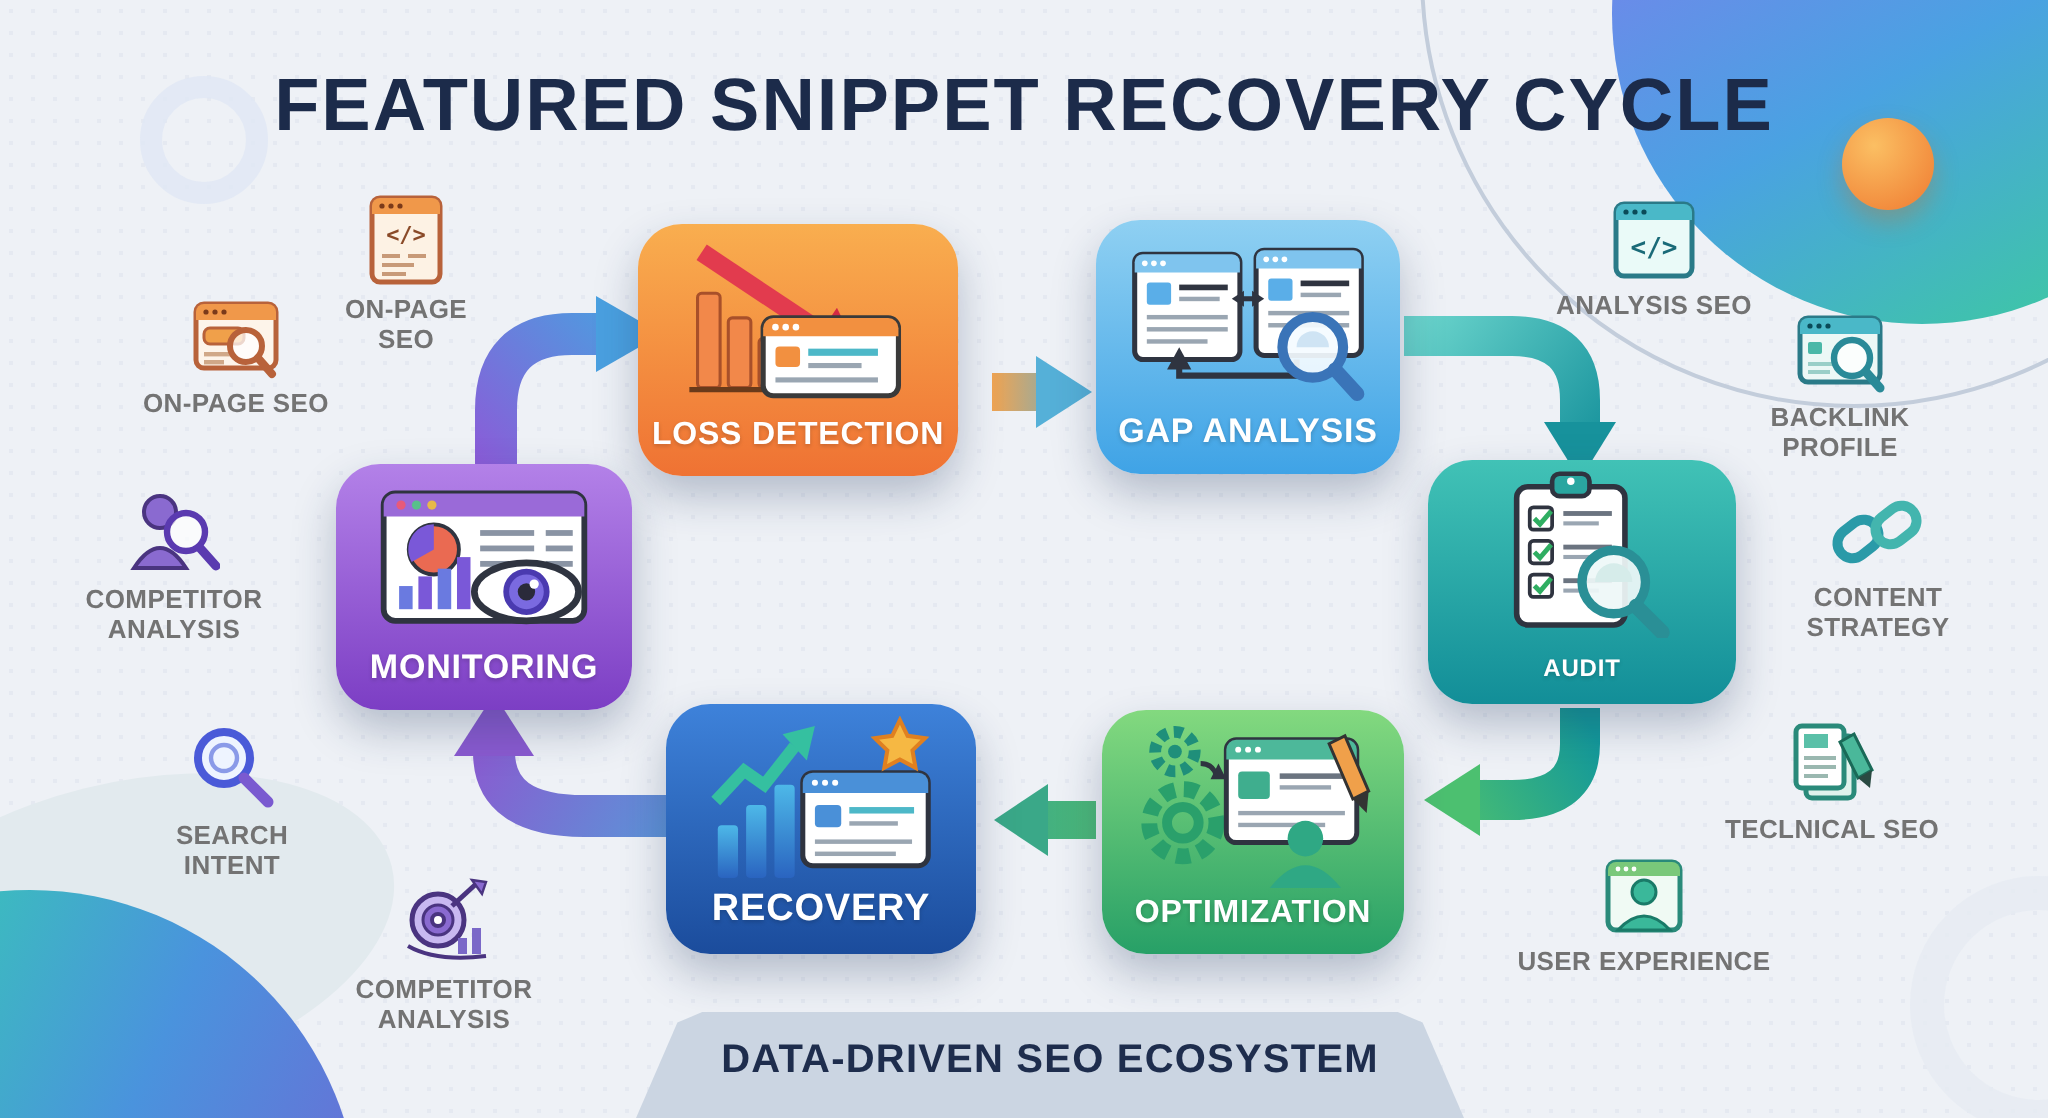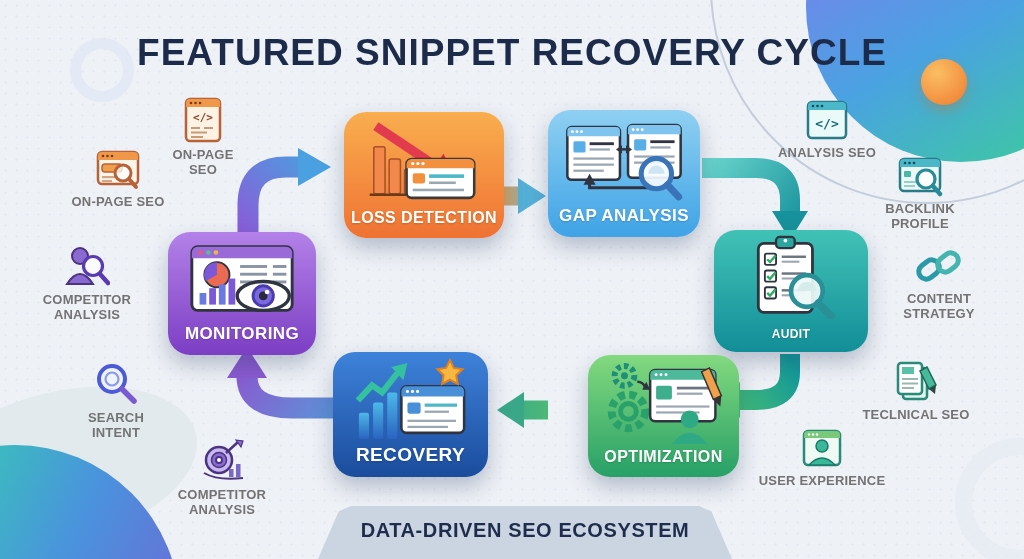--- a/index.html
+++ b/index.html
@@ -28,21 +28,21 @@
     font-size:37px;font-weight:bold;letter-spacing:1px;color:#1c2b4a;}
   .banner{position:absolute;left:318px;top:506px;width:414px;height:53px;background:#cbd5e2;
     clip-path:polygon(0% 100%,5% 10%,8% 0%,92% 0%,95% 10%,100% 100%);
     display:flex;align-items:center;justify-content:center;}
   .banner span{font-size:20px;font-weight:bold;color:#1e2d4d;letter-spacing:.6px;padding-bottom:4px;}
   
   .node{position:absolute;border-radius:22px;box-shadow:0 10px 22px rgba(30,50,90,.28);}
   .node .icon-wrap{position:absolute;left:0;right:0;top:8px;bottom:36px;display:flex;align-items:center;justify-content:center;}
   .node .label{position:absolute;left:0;right:0;bottom:11px;text-align:center;color:#fff;font-weight:bold;
     letter-spacing:.4px;text-shadow:0 1px 2px rgba(0,0,0,.18);font-size:16px;}
-  .n-loss{left:344px;top:112px;width:160px;height:126px;}
+  .n-loss{left:319px;top:112px;width:160px;height:126px;}
   .n-gap{left:548px;top:110px;width:152px;height:127px;}  .n-gap .label{font-size:17px;}
   .n-audit{left:714px;top:230px;width:154px;height:122px;} .n-audit .label{font-size:12px;}
   .n-opt{left:551px;top:355px;width:151px;height:122px;}
   .n-rec{left:333px;top:352px;width:155px;height:125px;}  .n-rec .label{font-size:19px;}
   .n-mon{left:168px;top:232px;width:148px;height:123px;}  .n-mon .label{font-size:17px;}
   
   .sat{position:absolute;display:flex;flex-direction:column;align-items:center;text-align:center;}
   .sat .label{font-weight:bold;font-size:13px;line-height:1.12;color:#737373;margin-top:5px;letter-spacing:.2px;}
   .s1{left:68px; top:148px;width:100px;}
   .s2{left:158px;top:97px; width:90px;}
@@ -202,21 +202,21 @@
           <rect x="45" y="63.5" width="19" height="2.2" fill="#9aa6b2"></rect>
       </g>
       <circle cx="72" cy="60" r="17" fill="#eef8f7" fill-opacity="0.93" stroke="#2a8f96" stroke-width="5"></circle>
       <path d="M62,60 a10,10 0 0 1 20,0 z" fill="#d6ecea"></path>
       <line x1="84" y1="73" x2="98" y2="87" stroke="#2a8f96" stroke-width="8" stroke-linecap="round"></line>
     </svg>
   </div>
   <div class="label">AUDIT</div>
 </div>
 
-<div class="node n-opt" style="background: linear-gradient(rgb(131, 217, 127), rgb(39, 160, 103)); margin-left: 37px;">
+<div class="node n-opt" style="background: linear-gradient(rgb(131, 217, 127), rgb(39, 160, 103));">
   <div class="icon-wrap">
     <svg width="120" height="84" viewBox="0 0 120 85">
       <circle cx="20" cy="16" r="10" fill="none" stroke="#1f8f7a" stroke-width="6" stroke-dasharray="4.5,3.2"></circle>
       <circle cx="20" cy="16" r="3.5" fill="#1f8f7a"></circle>
       <path d="M33,22 q6,0 8,6" fill="none" stroke="#2f3440" stroke-width="2.5"></path>
       <polygon points="38,30 46,30 42,22" fill="#2f3440"></polygon>
       <circle cx="24" cy="52" r="17" fill="none" stroke="#2aa06b" stroke-width="8" stroke-dasharray="7,4.5"></circle>
       <circle cx="24" cy="52" r="8" fill="none" stroke="#2aa06b" stroke-width="5"></circle>
       <rect x="46" y="10" width="66" height="52" rx="5" fill="#fff" stroke="#2f3440" stroke-width="2.5"></rect>
       <path d="M46,20 v-5 a5,5 0 0 1 5,-5 h56 a5,5 0 0 1 5,5 v5 z" fill="#4db89a"></path>

